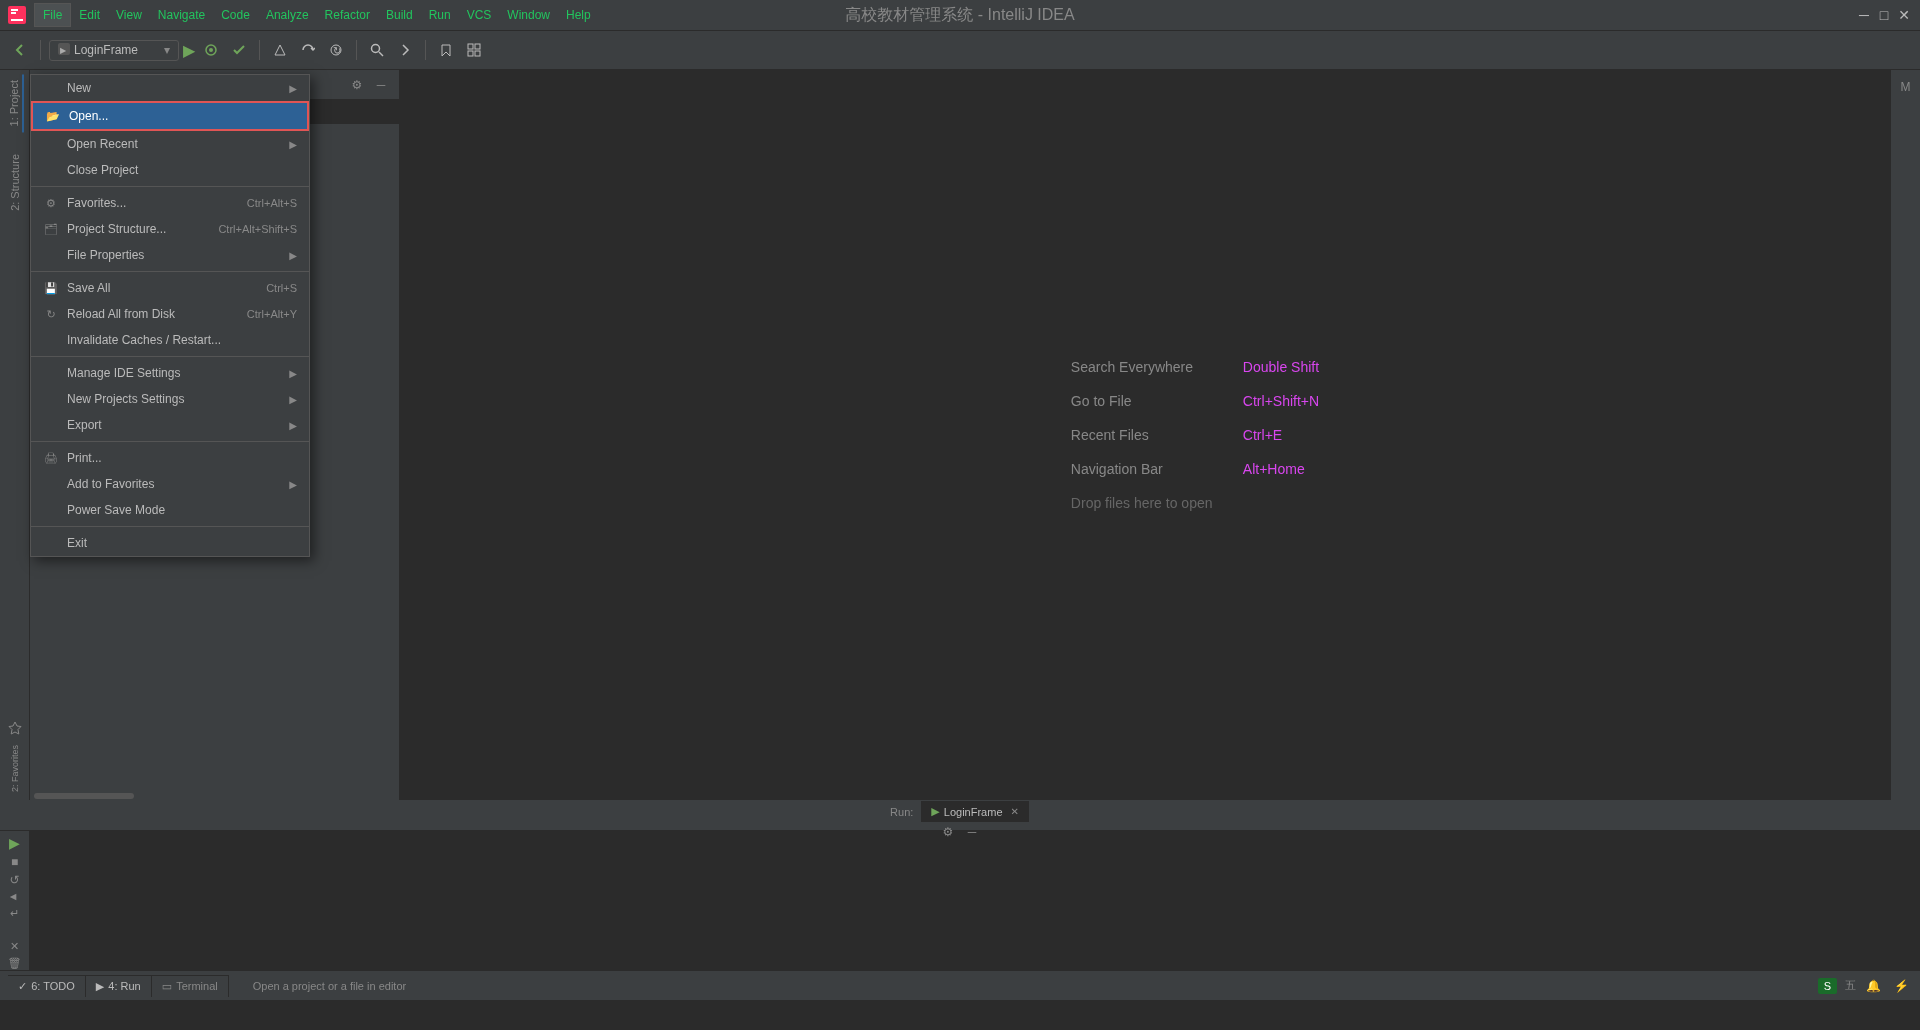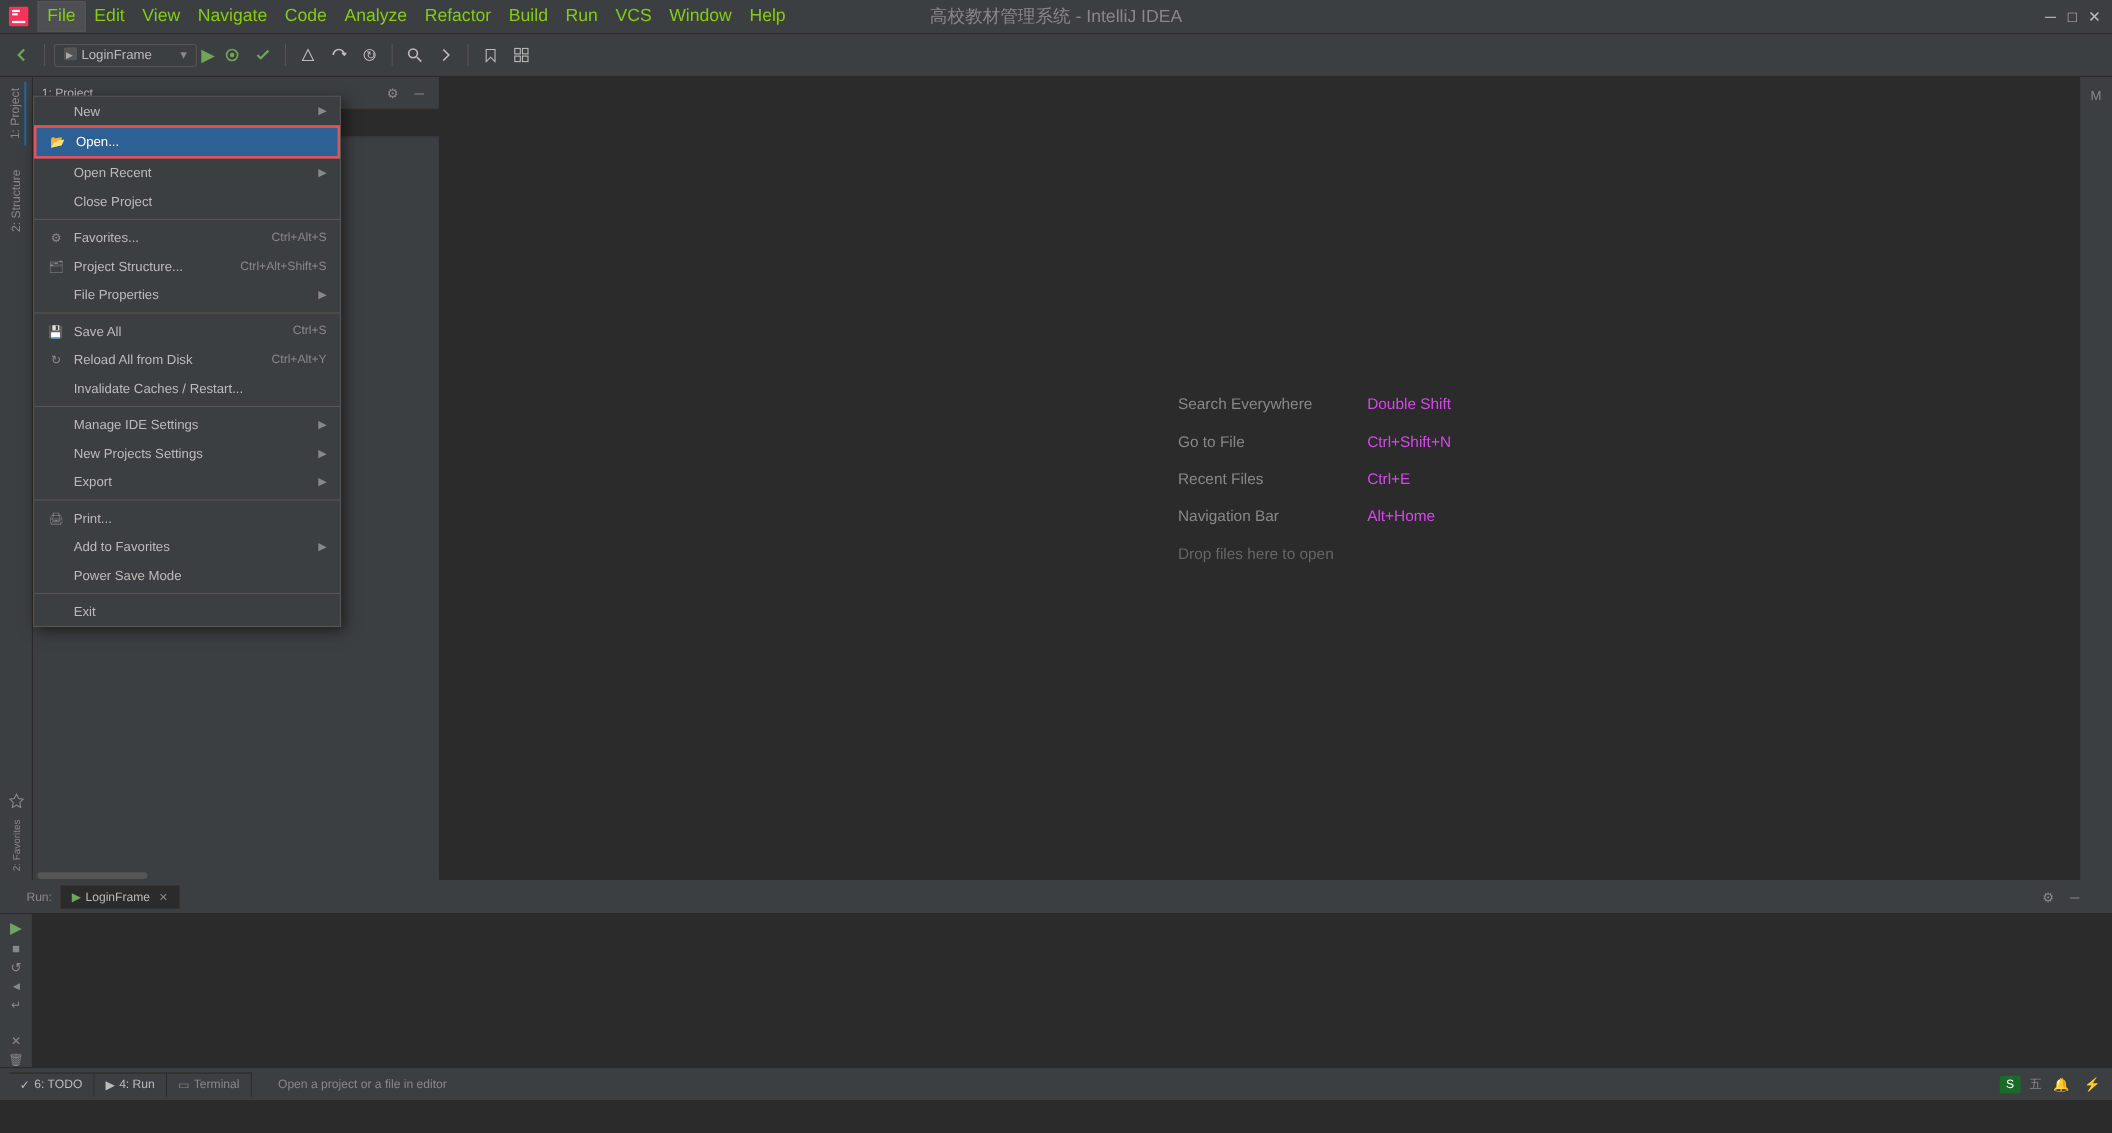--- a/index.html
+++ b/index.html
@@ -31,22 +31,22 @@
       gap: 2px;
     }
     .menu-bar {
       display: flex;
       align-items: center;
       gap: 0px;
     }
     .menu-item {
       padding: 4px 8px;
       cursor: pointer;
-      color: #84cc16;
-      font-size: 16px;
+      color: #22c55e;
+      font-size: 12px;
     }
     .titlebar-center {
       position: absolute;
       left: 50%;
       transform: translateX(-50%);
       color: #888888;
       font-size: 16px;
     }
     .titlebar-right {
       display: flex;
@@ -211,22 +211,23 @@
       justify-content: center;
       color: #888888;
       cursor: pointer;
     }
     .run-panel-header {
       height: 30px;
       background: #3c3f41;
       display: flex;
       align-items: center;
       justify-content: space-between;
-      padding: 0 24px;
+      padding: 0 8px;
       border-bottom: 1px solid #2b2b2b;
+      flex-direction: column;
     }
     .run-panel-tabs {
       display: flex;
       align-items: center;
       gap: 0px;
     }
     .run-panel-label {
       color: #888888;
       font-size: 11px;
       margin-right: 8px;
@@ -619,21 +620,21 @@
     </div>
     <div class="status-right">
 
       <div style="background:#1a6b2a; padding:2px 6px; border-radius:2px; color:white; font-size:11px; cursor:pointer;">S</div>
       <div style="color:#888; font-size:11px;">五</div>
       <div class="status-icon">🔔</div>
       <div class="status-icon">⚡</div>
     </div>
   </div>
 
-  <div class="dropdown-menu" style="top:17px; left:30px;">
+  <div class="dropdown-menu" style="top:4px; left:30px;">
 
     <div class="dropdown-item">
       <div class="dropdown-item-left">
         <span class="dropdown-item-icon"></span>
         <span class="dropdown-item-label">New</span>
       </div>
       <span class="dropdown-arrow">▶</span>
     </div>
 
     <div class="dropdown-item highlighted" style="border:2px solid #e05555;">

